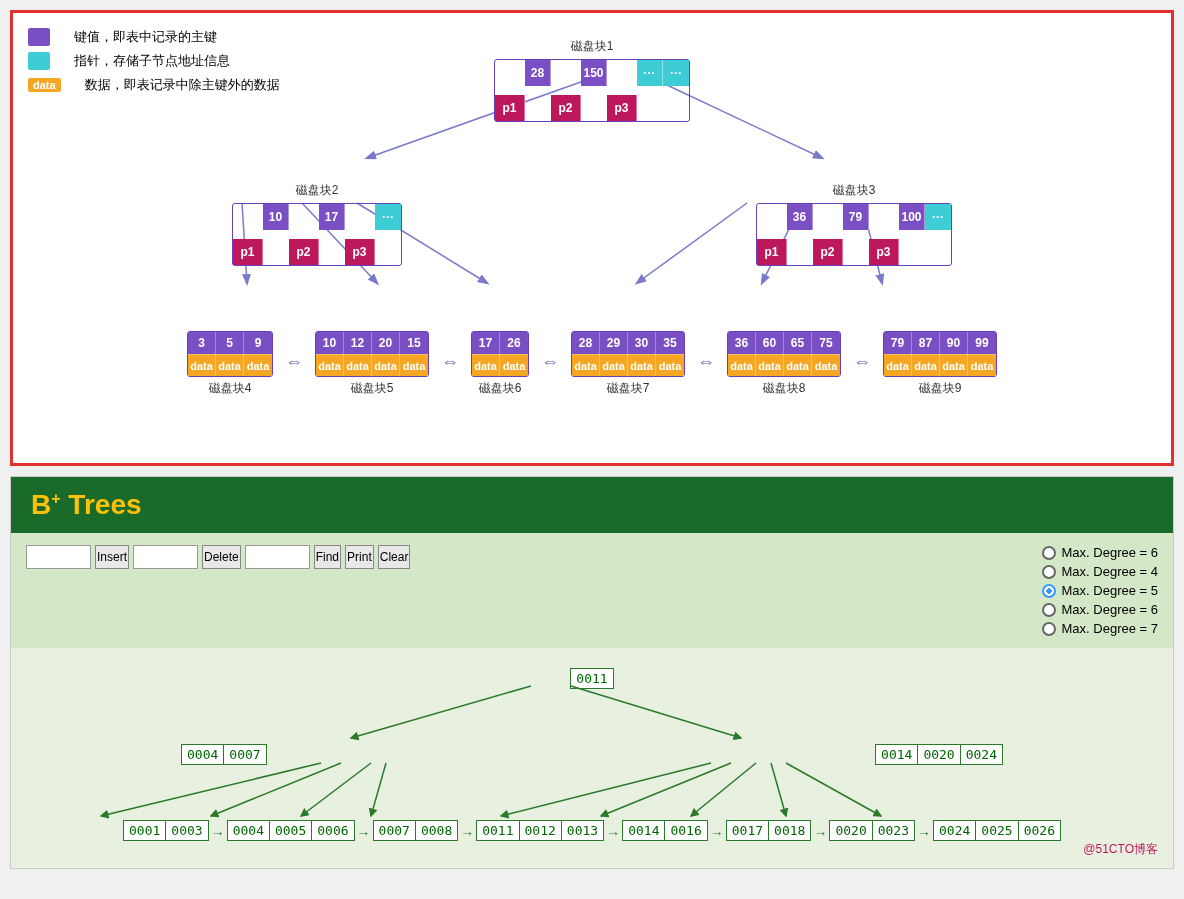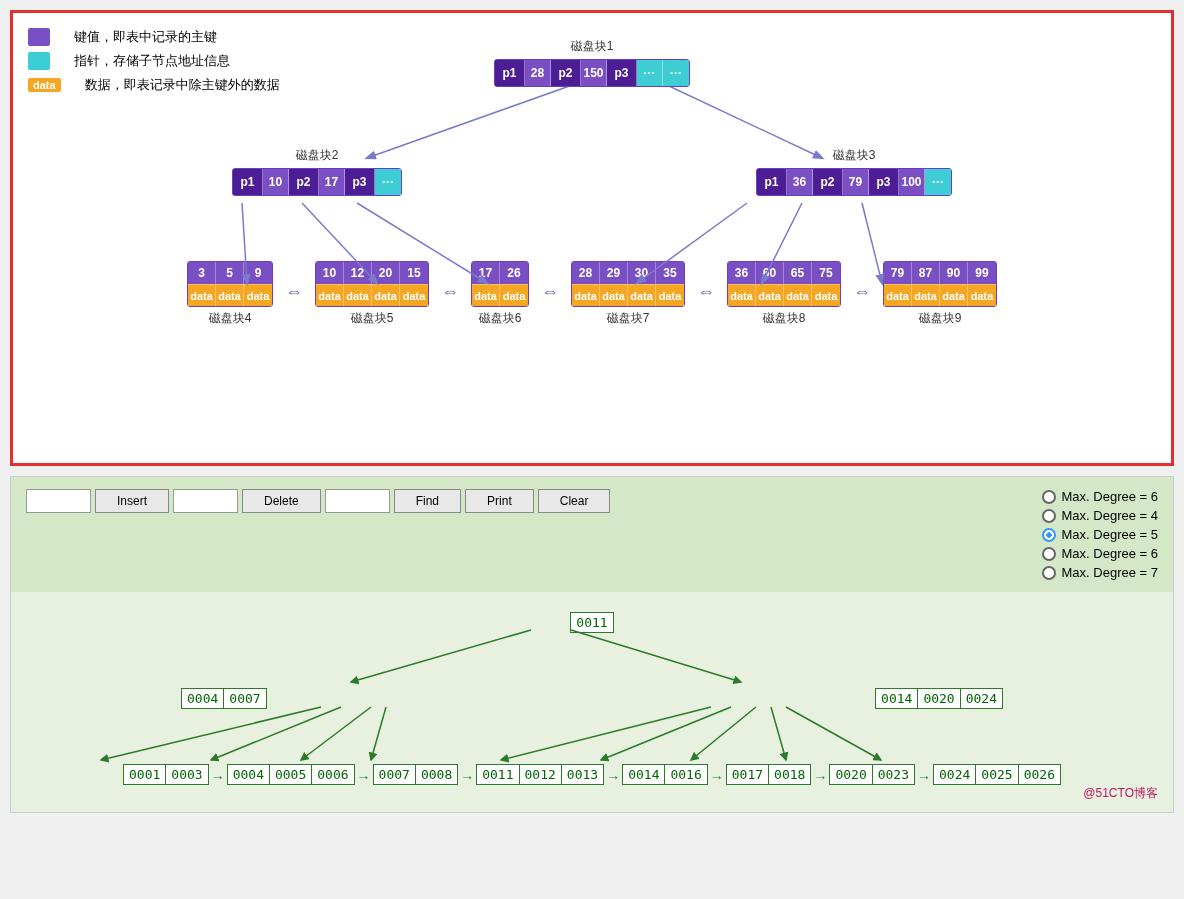--- a/index.html
+++ b/index.html
@@ -64,21 +64,21 @@
       align-items: center;
       justify-content: center;
       min-width: 28px;
       height: 26px;
       font-size: 12px;
       font-weight: bold;
       color: white;
       border-right: 1px solid rgba(255,255,255,0.4);
     }
     .cell:last-child { border-right: none; }
-    .cell.ptr { background: #4c1d95; min-width: 30px; }
+    .cell.ptr { background: #be185d; min-width: 30px; margin-top: 35px; }
     .cell.key { background: #7b4fc4; min-width: 26px; }
     .cell.ellipsis { background: #3ecdd4; min-width: 26px; }
 
     
     .leaf-node-block {
       display: inline-flex;
       flex-direction: column;
       border: 1.5px solid #6a3fbe;
       border-radius: 3px;
     }
@@ -142,21 +142,21 @@
     }
     .ctrl-input {
       width: 65px;
       height: 24px;
       border: 1px solid #999;
       padding: 2px 4px;
       font-size: 12px;
     }
     .ctrl-btn {
       height: 24px;
-      padding: 2px 21px;
+      padding: 2px 1px;
       font-size: 12px;
       border: 1px solid #888;
       background: #e8e8e8;
       cursor: pointer;
     }
 
     .controls-right {
       display: flex;
       flex-direction: column;
       gap: 4px;
@@ -446,20 +446,25 @@
           </div>
         </div>
         <div class="disk-label">磁盘块9</div>
       </div>
     </div>
   </div>
 </div>
 
 <div class="bottom-section">
 
+  <div class="bplus-header">
+    <div class="bplus-title">
+      <span>B</span><sup>+</sup><span> Trees</span>
+    </div>
+  </div>
 
   <div class="bplus-controls">
     <div class="controls-left">
       <input class="ctrl-input" type="text" placeholder="" style="">
       <button class="ctrl-btn">Insert</button>
       <input class="ctrl-input" type="text" placeholder="" style="">
       <button class="ctrl-btn">Delete</button>
       <input class="ctrl-input" type="text" placeholder="" style="">
       <button class="ctrl-btn">Find</button>
       <button class="ctrl-btn">Print</button>

